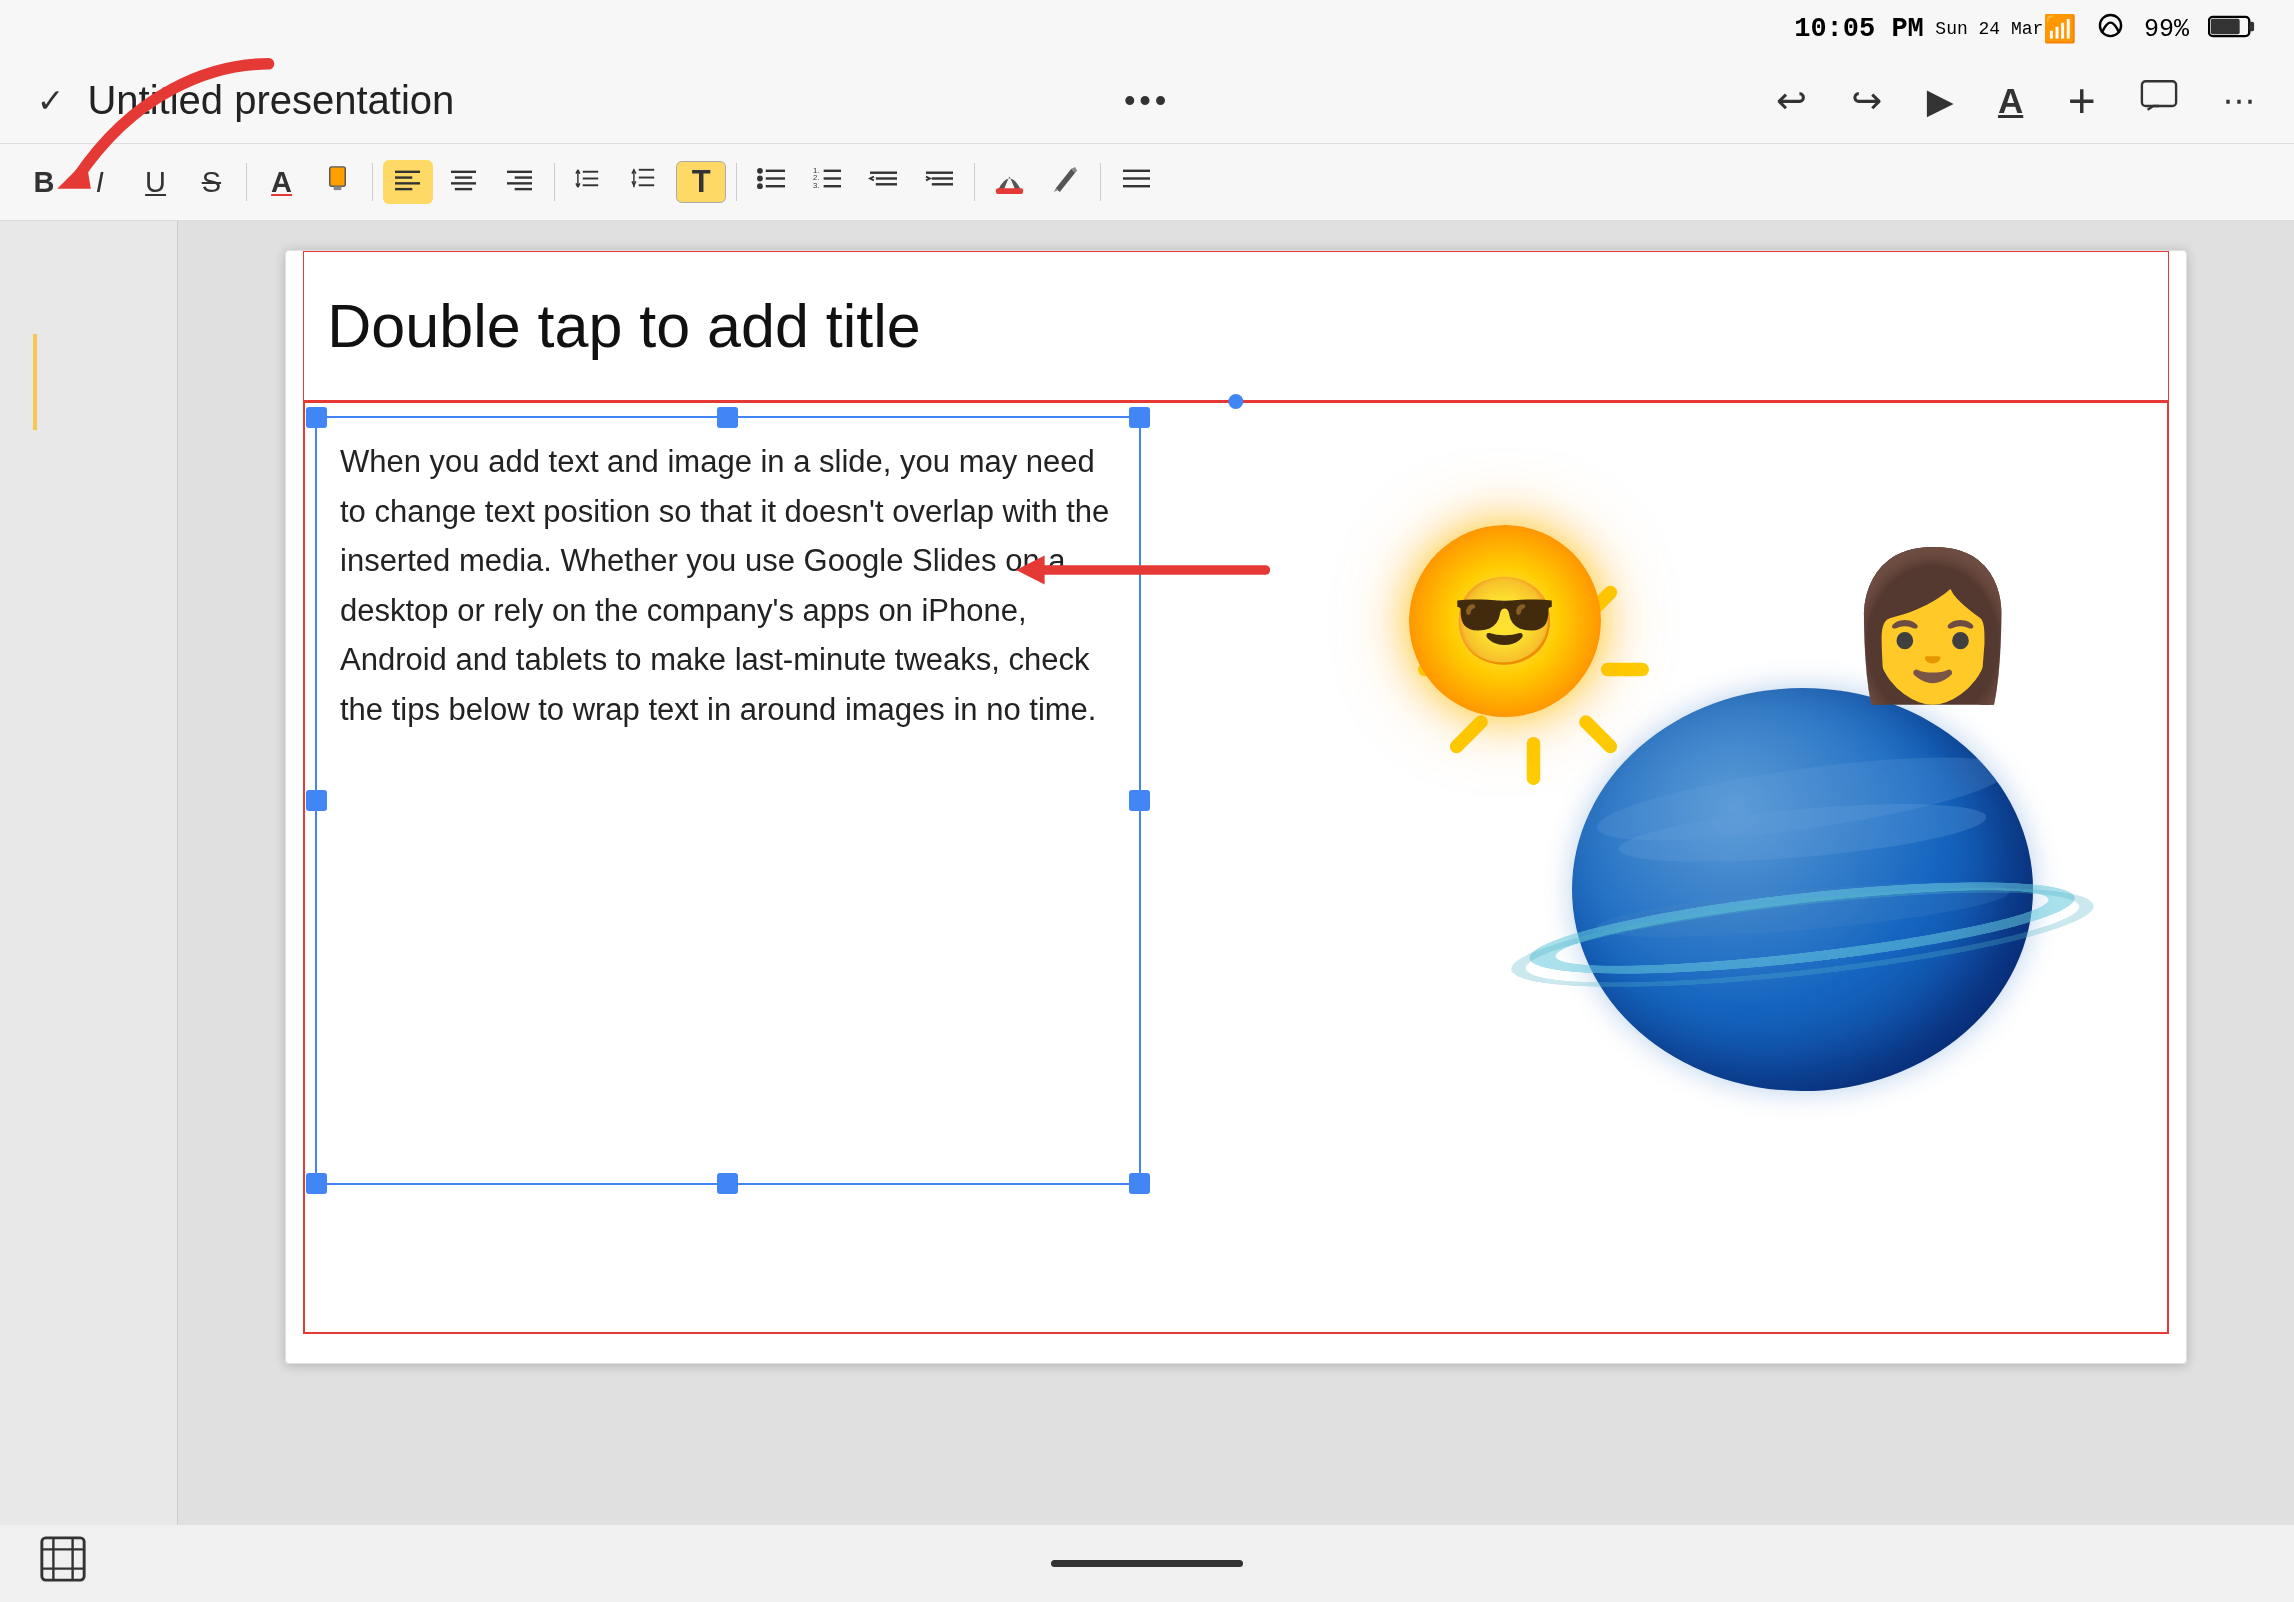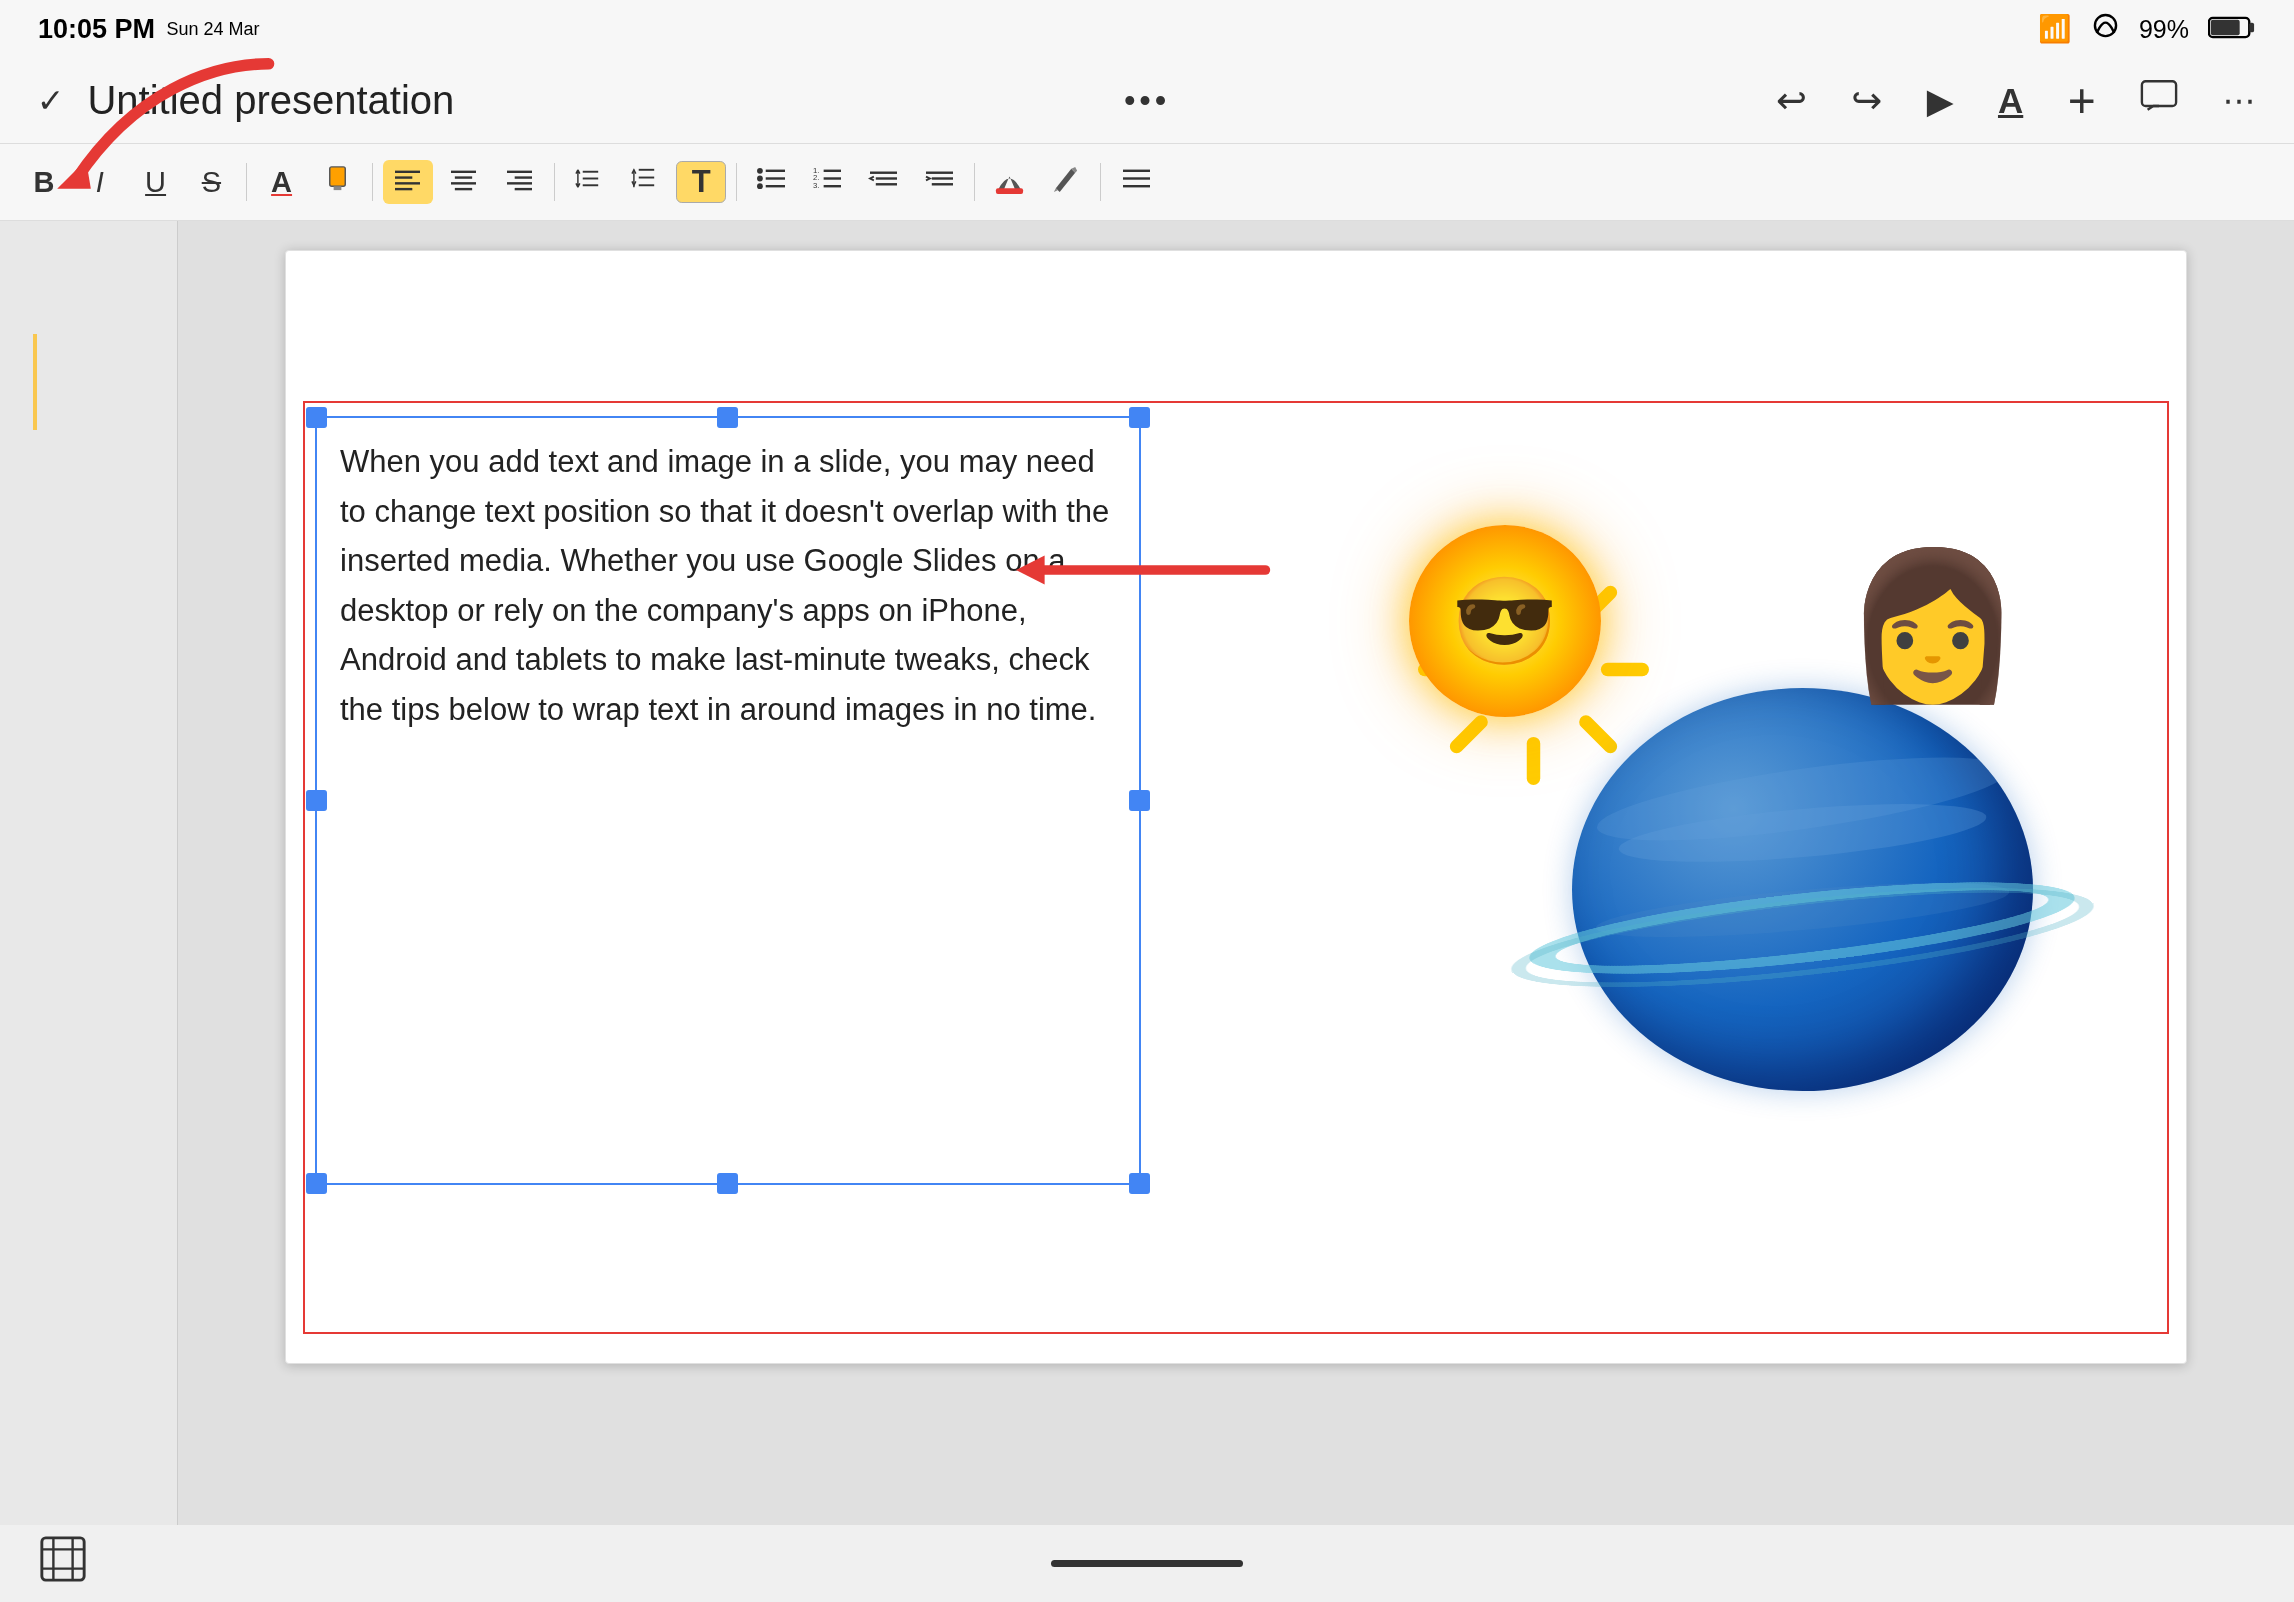--- a/index.html
+++ b/index.html
@@ -13,23 +13,24 @@
     }
 
     
     .status-bar {
       position: absolute;
       top: 0; left: 0; right: 0;
       height: 58px;
       background: #f7f7f7;
       display: flex;
       align-items: center;
-      justify-content: space-between;
+      justify-content: flex-end;
       padding: 0 38px;
       z-index: 100;
+      font-family: Liberation Mono, monospace;
     }
     .status-bar-left {
       display: flex;
       align-items: center;
       gap: 11.5px;
     }
     .status-time {
       font-size: 27px;
       font-weight: 600;
       color: #000;
@@ -663,20 +664,24 @@
       </div>
     </div>
 
   </div>
 
   <div class="canvas-area">
     <div class="slide-canvas">
 
       <div class="slide-red-border"></div>
 
+      <div class="title-box">
+        <span class="title-text">Double tap to add title</span>
+        <span class="blue-dot handle-dot-top"></span>
+      </div>
 
       <div class="text-box">
         <div class="handle h-tl"></div>
         <div class="handle h-tc"></div>
         <div class="handle h-tr"></div>
         <div class="handle h-ml"></div>
         <div class="handle h-mr"></div>
         <div class="handle h-bl"></div>
         <div class="handle h-bc"></div>
         <div class="handle h-br"></div>

